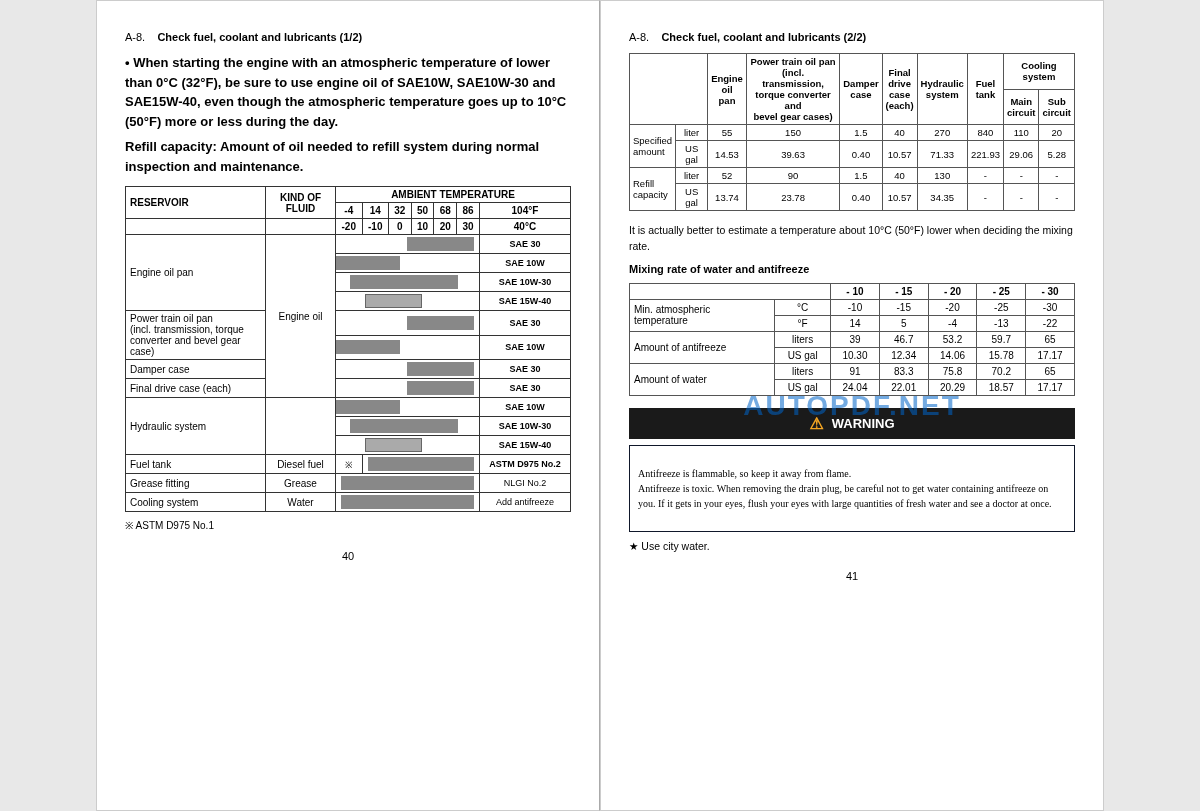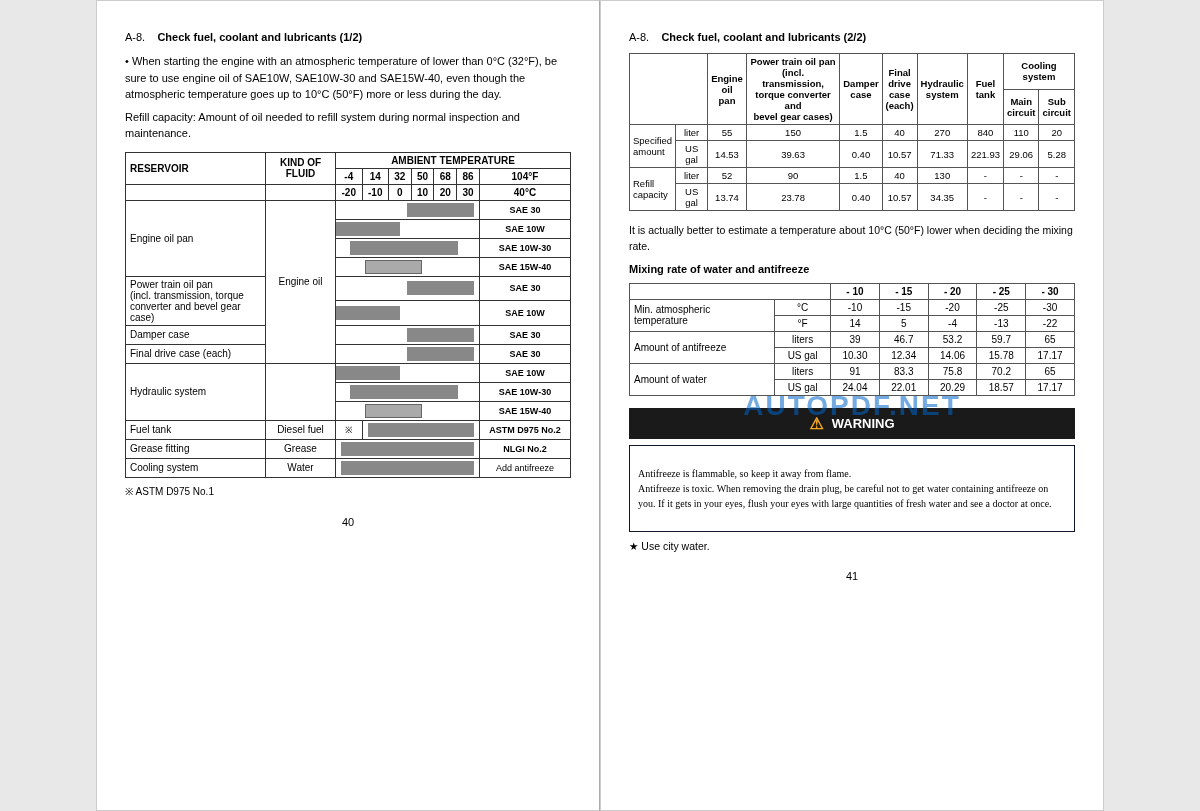--- a/index.html
+++ b/index.html
@@ -25,23 +25,24 @@
       position: relative;
       border: 1px solid #ccc;
     }
     .page-left { border-right: 1px solid #aaa; }
     .page-number {
       text-align: center;
       font-size: 11px;
       margin-top: 18px;
     }
     .intro-text {
-      font-size: 11px;
+      font-size: 13px;
       line-height: 1.5;
       margin-bottom: 6px;
+      font-weight: bold;
     }
     
     .main-table {
       width: 100%;
       border-collapse: collapse;
       margin-top: 10px;
       font-size: 10px;
     }
     .main-table th, .main-table td {
       border: 1px solid #333;
@@ -265,21 +266,21 @@
           </td>
           <td style="font-size:9px;font-weight:bold;">ASTM D975 No.2</td>
         </tr>
 
         <tr>
           <td class="left-align">Grease fitting</td>
           <td>Grease</td>
           <td colspan="7" style="padding:2px 0;">
             <div style="background:#888;height:14px;margin:0 5px;"></div>
           </td>
-          <td style="font-size:9px;font-weight:bold;">NLGI No.2</td>
+          <td style="font-size:9px;font-weight:normal;">NLGI No.2</td>
         </tr>
 
         <tr>
           <td class="left-align">Cooling system</td>
           <td>Water</td>
           <td colspan="7" style="padding:2px 0;">
             <div style="background:#888;height:14px;margin:0 5px;"></div>
           </td>
           <td style="font-size:9px;font-weight:normal;">Add antifreeze</td>
         </tr>

